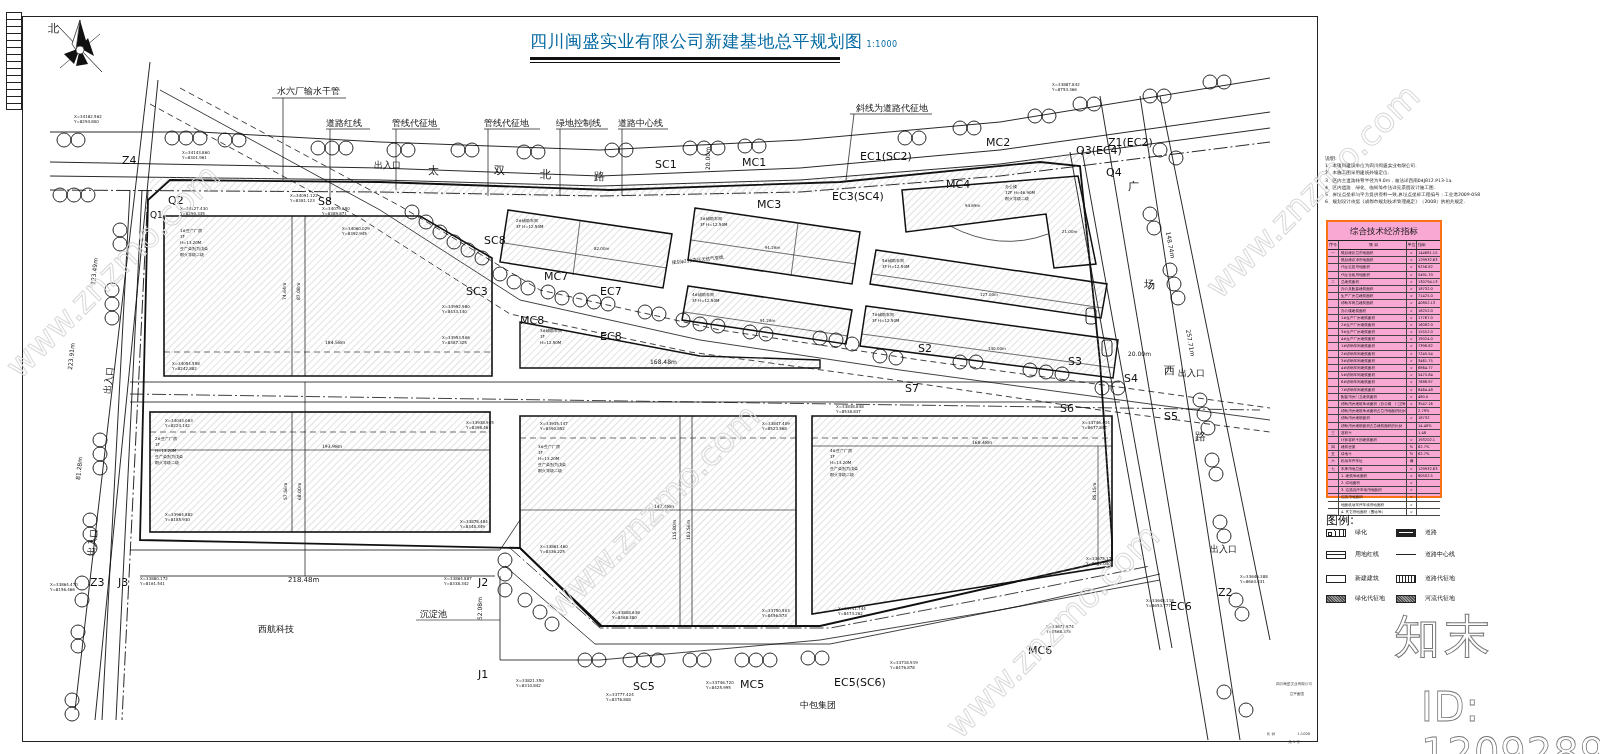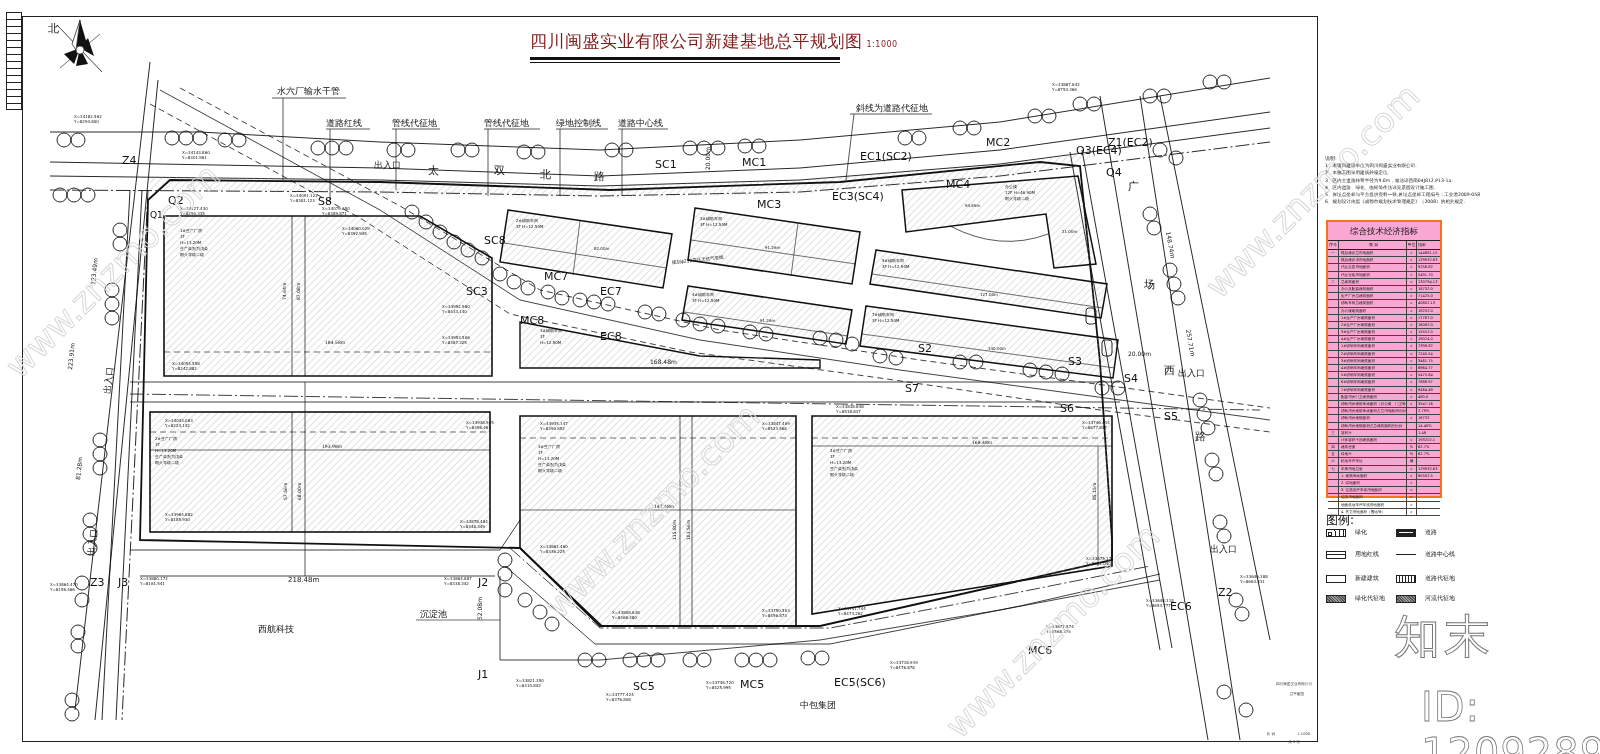--- a/index.html
+++ b/index.html
@@ -4,21 +4,21 @@
 <style>
   html, body { margin:0; padding:0; background:#ffffff; }
   body { width:1600px; height:754px; position:relative; overflow:hidden;
          font-family:"DejaVu Sans", sans-serif; color:#111; }
   .frame { position:absolute; left:22px; top:16px; width:1296px; height:726px;
            border:1.5px solid #222; box-sizing:border-box; }
   .stamp-strip { position:absolute; left:6px; top:12px; width:14px; height:96px;
                  border:1px solid #222; background:
                  repeating-linear-gradient(180deg,#fff 0 6px,#222 6px 7px); }
   .title { position:absolute; left:530px; top:30px; font-size:17px; letter-spacing:0.5px;
-           color:#7f1d1d; }
+           color:#0369a1; }
   .title .scale { font-size:8px; margin-left:4px; }
   .title-rule1 { position:absolute; left:530px; top:57px; width:310px; height:3px; background:#111; }
   .title-rule2 { position:absolute; left:530px; top:62px; width:310px; height:1px; background:#111; }
   svg.plan { position:absolute; left:0; top:0; }
   .lbl { font-family:"DejaVu Sans", sans-serif; fill:#111; }
   .notes { position:absolute; left:1325px; top:155px; font-size:4.6px; line-height:7.2px; color:#222; }
   .notes .nh { font-size:5px; }
   .tbl { position:absolute; left:1326px; top:220px; width:116px; height:278px;
          border:2px solid #f97316; box-sizing:border-box; background:#f9a8d4; }
   .tbl .th { height:18px; border-bottom:1px solid #222; font-size:8.5px; text-align:center; line-height:18px; }

